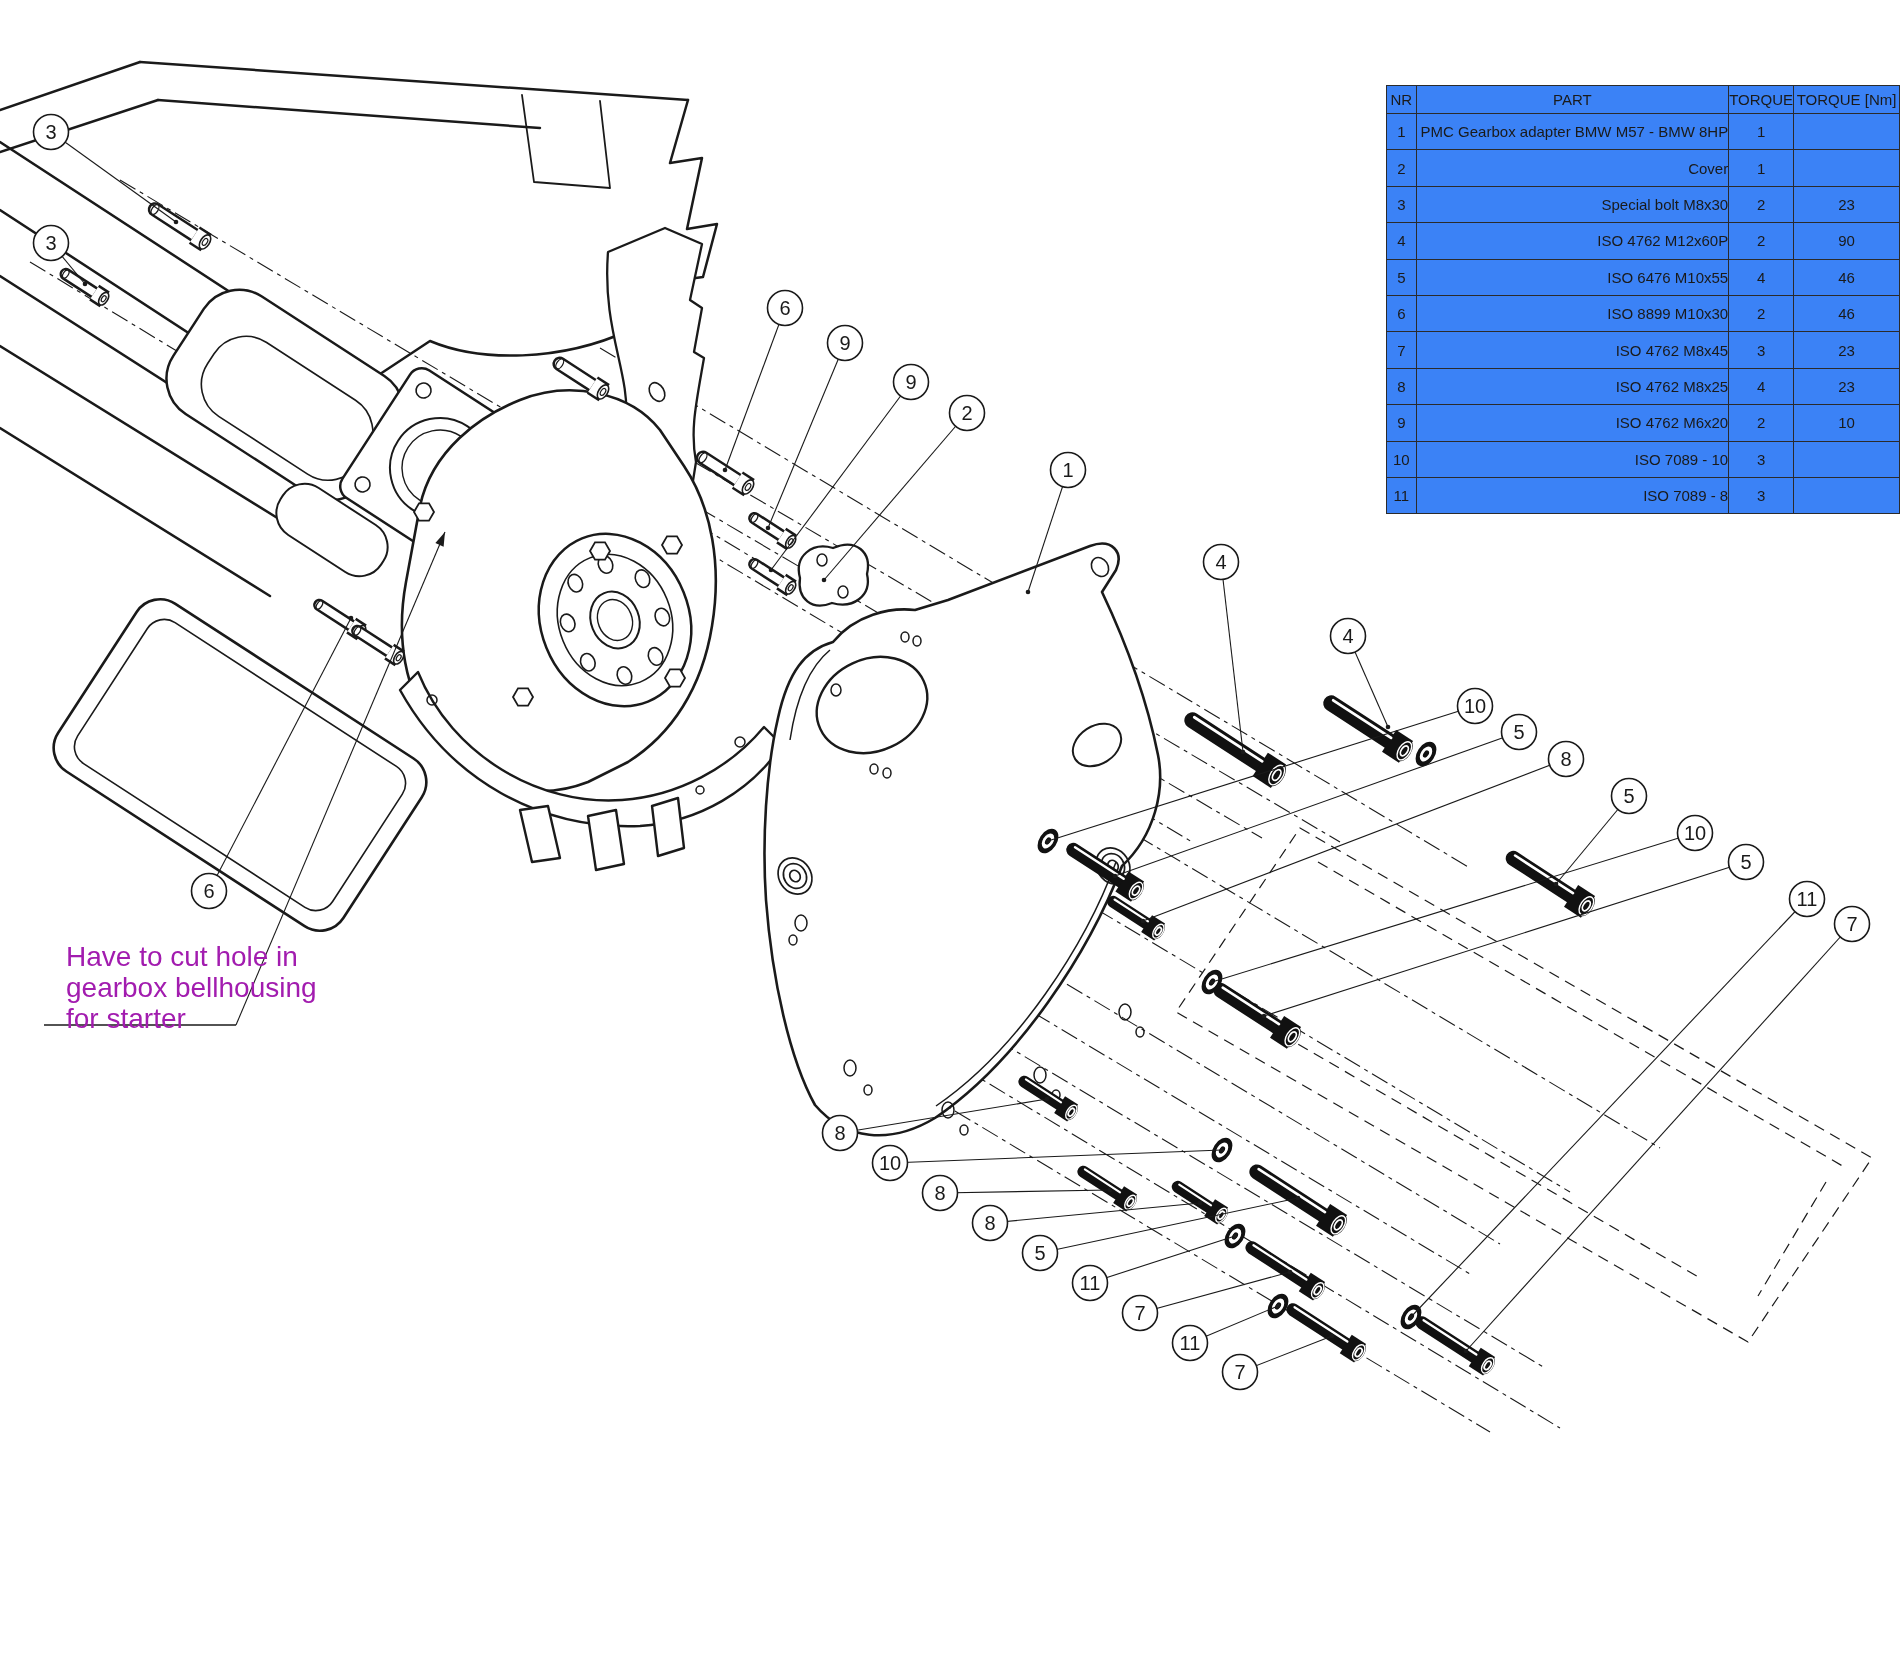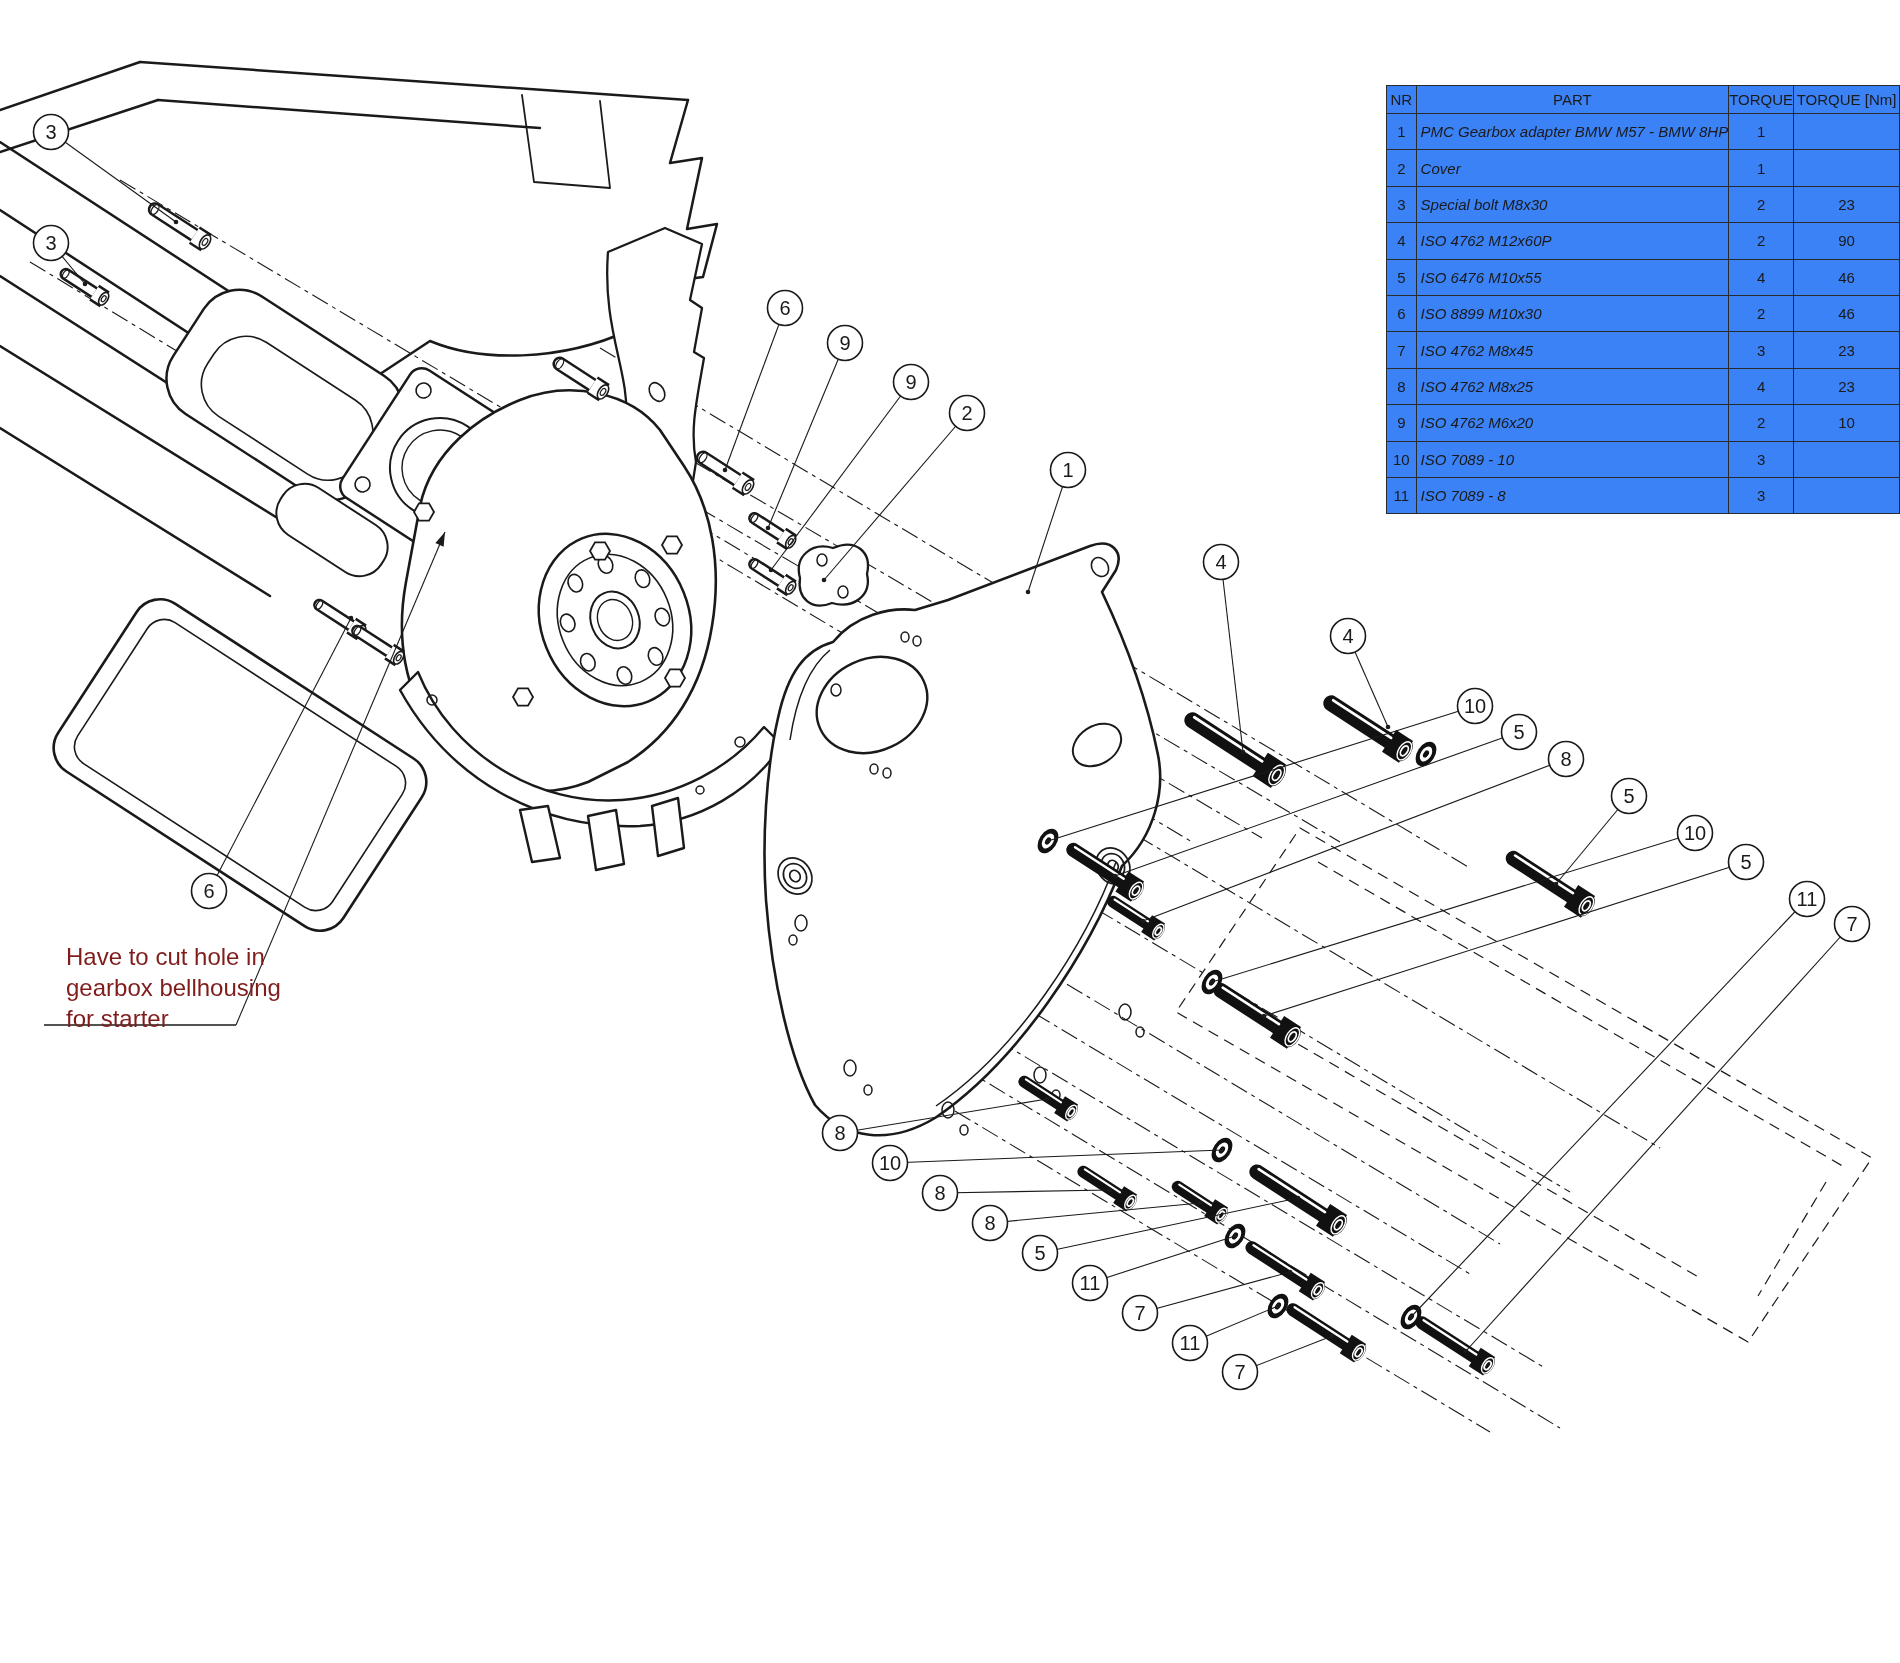--- a/index.html
+++ b/index.html
@@ -6,24 +6,24 @@
     font-family:"Liberation Sans",sans-serif;position:relative;overflow:hidden;}
   #scene{position:absolute;left:0;top:0;width:1900px;height:1663px;}
   svg text{font-family:"Liberation Sans",sans-serif;}
   
   #parts-table{position:absolute;left:1386px;top:85px;border-collapse:collapse;
     table-layout:fixed;background:#3b82f6;font-size:15px;color:#1a1a1a;}
   #parts-table th,#parts-table td{border:1.3px solid #2b2b2b;padding:0;overflow:hidden;
     white-space:nowrap;font-weight:normal;}
   #parts-table th{height:27px;text-align:center;}
   #parts-table td{height:35.4px;text-align:center;}
-  #parts-table td.part{text-align:left;padding-left:4px;font-style:italic;}
+  #parts-table td.part{text-align:right;padding-left:4px;}
   
-  #note{position:absolute;left:66px;top:941px;font-size:24px;line-height:31px;
-    color:#7f1d1d;white-space:nowrap;}
+  #note{position:absolute;left:66px;top:941px;font-size:28px;line-height:31px;
+    color:#a21caf;white-space:nowrap;}
 </style>
 </head>
 <body>
 
 <svg id="scene" viewBox="0 0 1900 1663">
 
   <g stroke="#1a1a1a" stroke-width="1.1" stroke-dasharray="18 5 4 5" fill="none">
     <path d="M120,180 L770,568"></path>
       <path d="M30,262 L700,668"></path>
     <path d="M600,348 L1470,868"></path>

